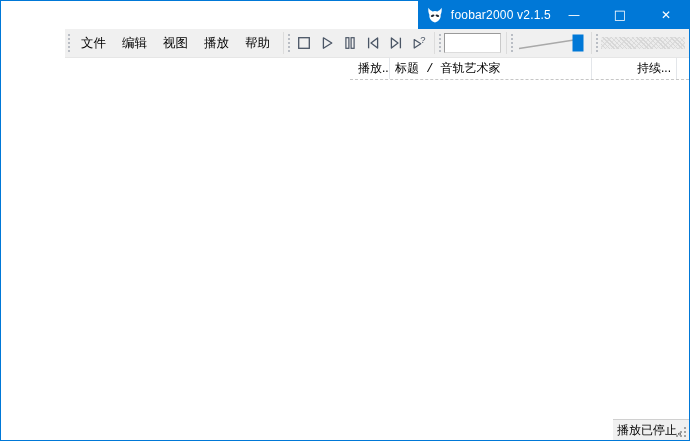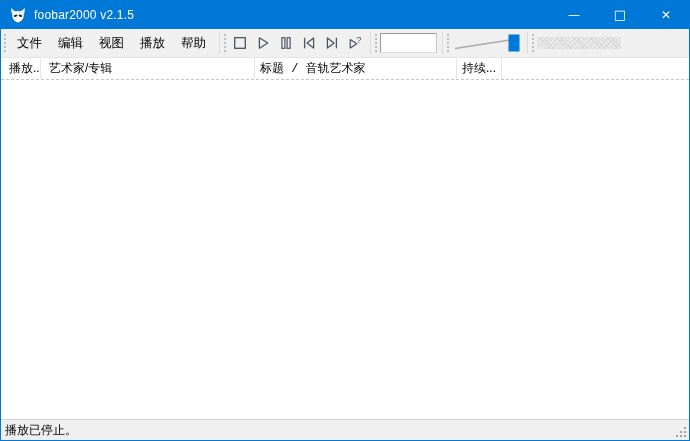--- a/index.html
+++ b/index.html
@@ -4,20 +4,21 @@
 <style>
   * { box-sizing: border-box; margin: 0; padding: 0; }
   html, body { width: 690px; height: 441px; overflow: hidden; }
   body { font-family: "Liberation Sans", "DejaVu Sans", sans-serif; font-size: 12px; color: #000; }
 
   .window {
     width: 690px; height: 441px;
     border: 1px solid #0078d7;
     display: flex; flex-direction: column;
     background: #fff;
+    align-items: flex-end;
   }
 
   
   .titlebar {
     height: 28px; flex: 0 0 28px;
     background: #0078d7; color: #fff;
     display: flex; align-items: center;
   }
   .titlebar .logo { width: 16px; height: 16px; margin-left: 9px; flex: 0 0 16px; }
   .titlebar .title { margin-left: 8px; font-size: 12px; letter-spacing: .2px; }
@@ -80,21 +81,21 @@
   }
   .plcol {
     display: flex; align-items: center;
     font-size: 12px; border-right: 1px solid #e3e6ea;
     padding: 0 6px; white-space: nowrap; overflow: hidden; cursor: default;
   }
   .plcol.c0 { width: 40px; flex: 0 0 40px; padding-left: 8px; }
   .plcol.c1 { width: 214px; flex: 0 0 214px; padding-left: 8px; }
   .plcol.c2 { width: 59px; flex: 0 0 59px; justify-content: flex-end; }
   .plcol.c3 { width: 202px; flex: 0 0 202px; padding-left: 5px; font-family: Liberation Mono, monospace; }
-  .plcol.c4 { width: 45px; flex: 0 0 45px; padding-left: 5px; }
+  .plcol.c4 { width: 45px; flex: 0 0 45px; padding-left: 5px; margin-left: 40px; }
   .plcol.c5 { flex: 1; border-right: 0; }
 
   
   .plbody { flex: 1; background: #fff; }
 
   
   .statusbar {
     height: 21px; flex: 0 0 21px;
     background: #f0f0f0; border-top: 1px solid #d0d0d0;
     display: flex; align-items: center; font-size: 12px;
@@ -181,21 +182,20 @@
     </svg>
 
     <span class="tsep"></span>
     <span class="grip"></span>
     <div class="seekbar"></div>
   </div>
 
 
   <div class="plheader">
     <div class="plcol c0">播放...</div>
-    <div class="plcol c1">艺术家/专辑</div>
     <div class="plcol c3">标题 / 音轨艺术家</div>
     <div class="plcol c4">持续...</div>
     <div class="plcol c5"></div>
   </div>
 
   <div class="plbody"></div>
 
   <div class="statusbar">
     <span>播放已停止。</span>
     <svg class="resize-grip" width="11" height="11" viewBox="0 0 11 11">

